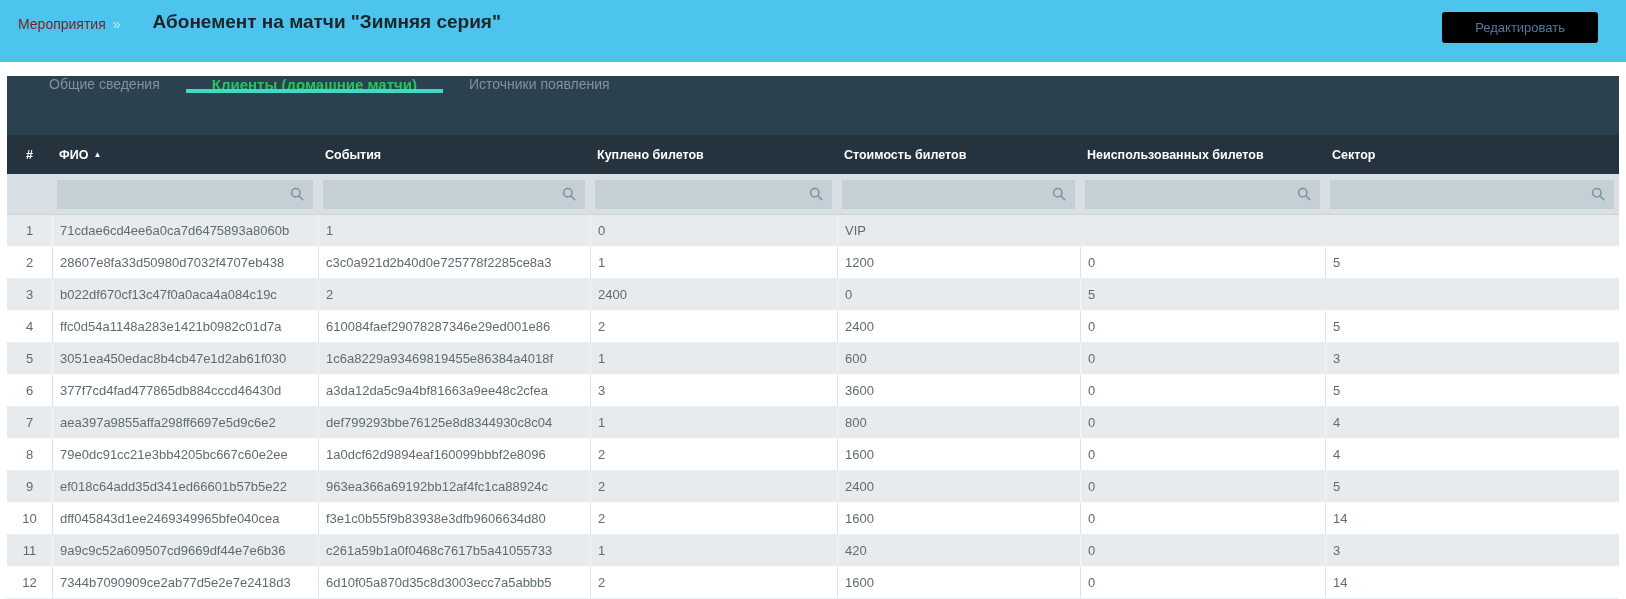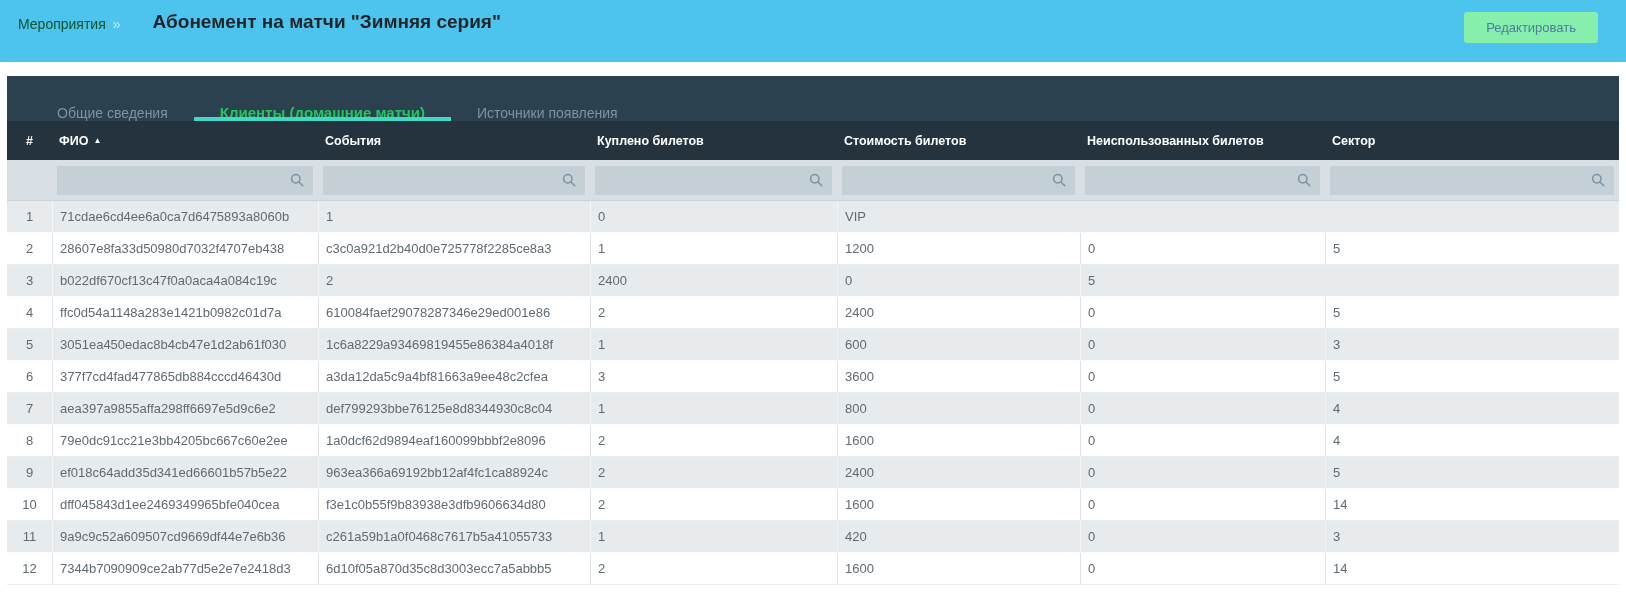--- a/index.html
+++ b/index.html
@@ -2,31 +2,31 @@
 <html><head>
 <meta charset="utf-8">
 <style>
   * { margin:0; padding:0; box-sizing:border-box; }
   html,body { width:1626px; height:599px; overflow:hidden; background:#fff;
     font-family:"Liberation Sans","DejaVu Sans",sans-serif; }
 
   
   .topbar { height:62px; background:#4dc4ed; display:flex; align-items:flex-start;
     padding:10px 28px 0 18px; }
-  .breadcrumb { font-size:14px; color:#14532d; margin-top:6px; cursor:pointer; }
+  .breadcrumb { font-size:14px; color:#7f1d1d; margin-top:6px; cursor:pointer; }
   .crumb-sep { font-size:14px; color:#c9ecf9; margin:6px 0 0 7px; }
   .page-title { font-size:19px; font-weight:bold; color:#1d2429; margin-left:32px; margin-top:1px; }
-  .edit-btn { margin-left:auto; margin-top:2px; background:#86efac; border:none; border-radius:3px;
-    color:#4d7c9e; font-size:13px; padding:8px 22px; cursor:pointer;
+  .edit-btn { margin-left:auto; margin-top:2px; background:#000000; border:none; border-radius:3px;
+    color:#4d7c9e; font-size:13px; padding:8px 33px; cursor:pointer;
     font-family:inherit; }
 
   .content { margin:14px 7px 0; }
 
   
-  .tabbar { background:#2c4150; height:45px; display:flex; align-items:flex-end; padding-left:24px; }
+  .tabbar { background:#2c4150; height:59px; display:flex; align-items:flex-start; padding-left:16px; }
   .tab { display:flex; align-items:center; padding:0 26px; color:#7f929e; font-size:14px;
     position:relative; cursor:pointer; white-space:nowrap; }
   .tab.active { color:#22c55e; font-weight:bold; font-size:15px; }
   .tab.active::after { content:""; position:absolute; left:0; right:0; bottom:0;
     height:4px; background:#41d9c5; }
 
   
   .grid { display:grid; grid-template-columns:45px 266px 272px 247px 243px 245px 1fr; }
   .grid-header { background:#24333e; height:39px; align-items:center; }
   .hcell { color:#fff; font-size:12.5px; font-weight:bold; padding-left:7px; cursor:pointer;

